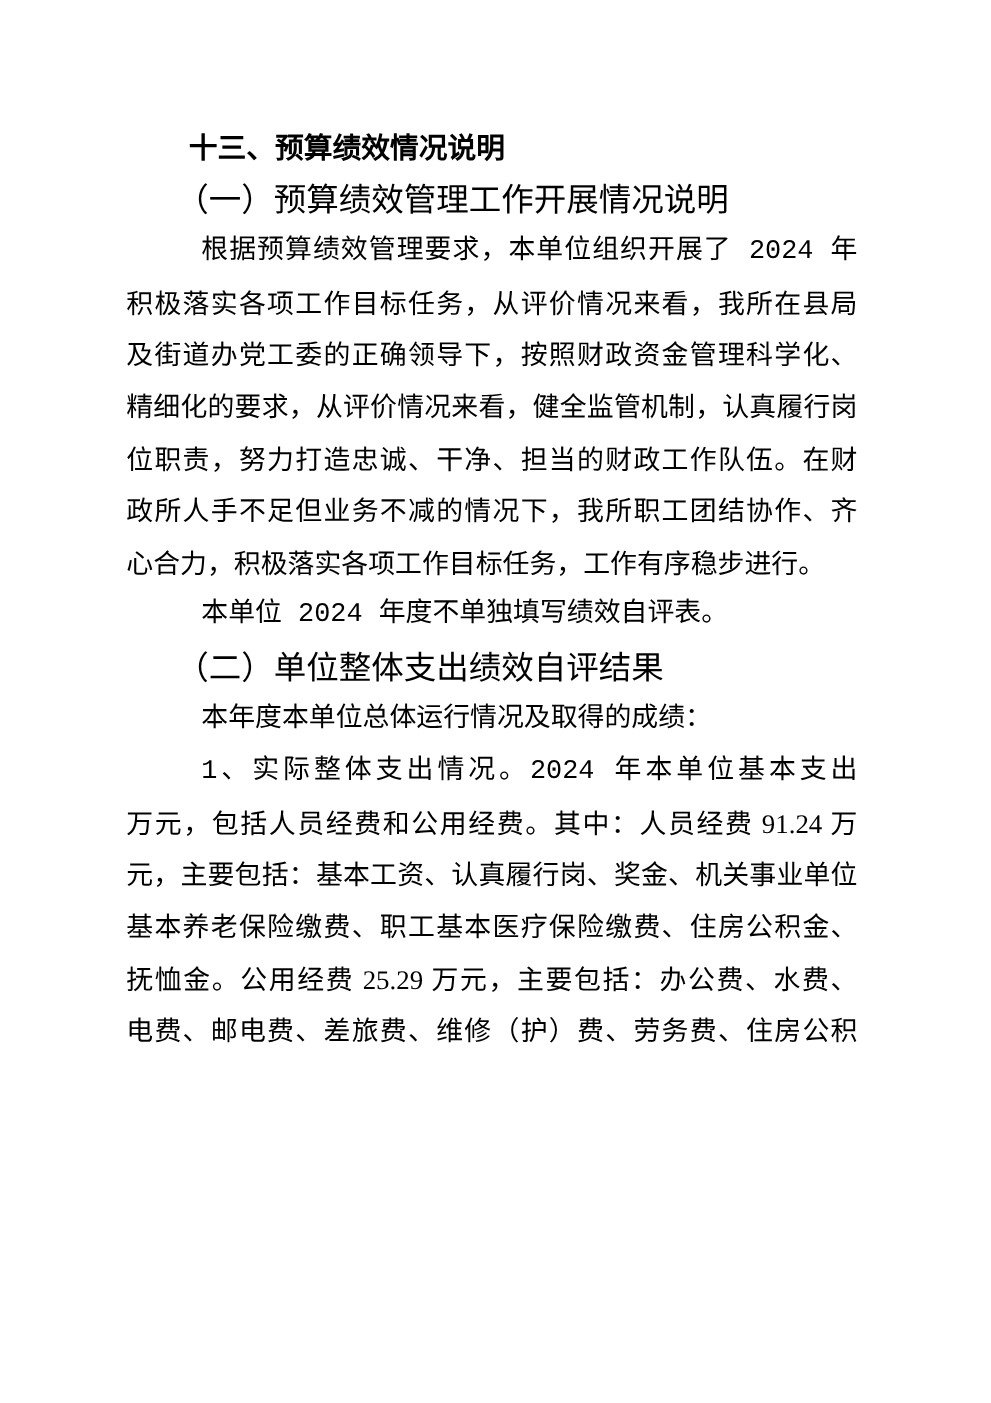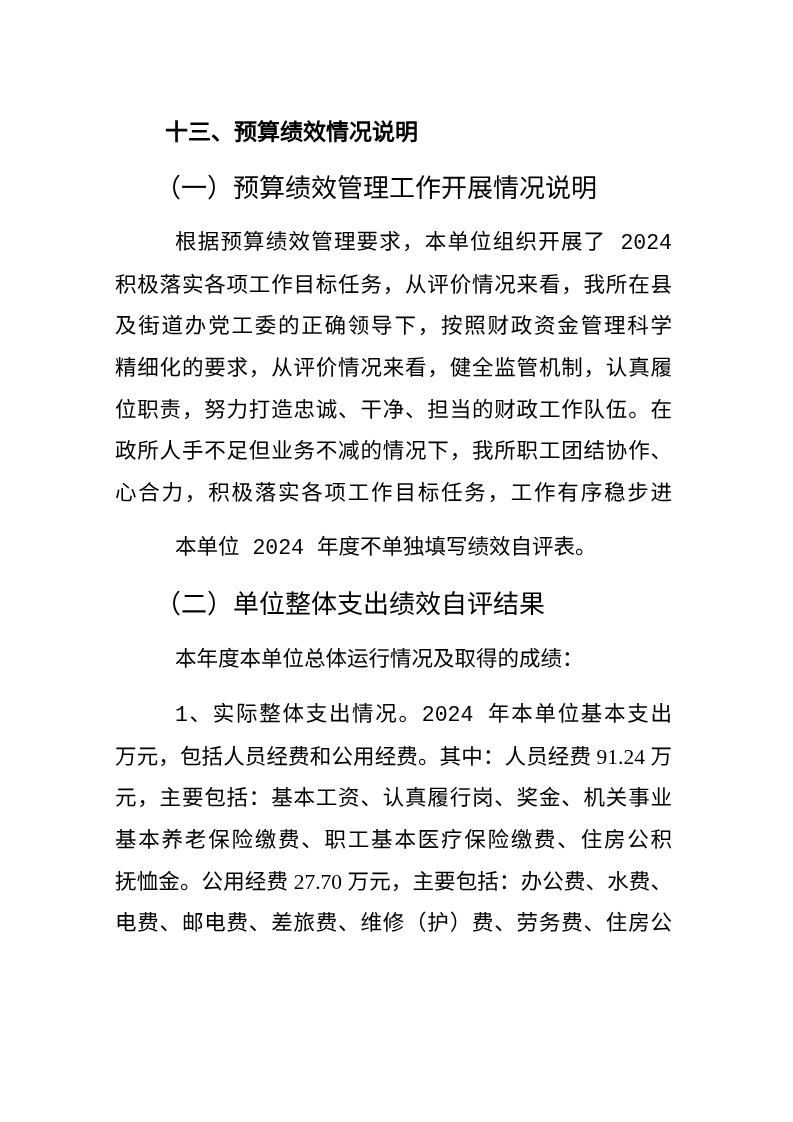--- a/index.html
+++ b/index.html
@@ -13,21 +13,21 @@
     height: 1122px;
     margin: 0 auto;
     background: #ffffff;
     color: #000000;
     box-sizing: border-box;
     padding: 98px 107px 0 101px;
     overflow: hidden;
     font-family: "Liberation Serif", "DejaVu Serif", serif;
     font-size: 21.5px;
   }
-  .block { margin: 14px; }
+  .block { margin: 0; }
   .line {
     line-height: 41.6px;
     height: 41.6px;
     text-align: justify;
     text-align-last: justify;
     white-space: normal;
     overflow: hidden;
   }
   .line.last { text-align-last: left; }
   
@@ -74,16 +74,16 @@
       <div class="line first last">（二）单位整体支出绩效自评结果</div>
     </div>
     <div class="block block-paragraph">
       <div class="line first last">本年度本单位总体运行情况及取得的成绩：</div>
     </div>
     <div class="block block-paragraph">
       <div class="line first">1、实际整体支出情况。2024 年本单位基本支出 106.6</div>
       <div class="line">万元，包括人员经费和公用经费。其中：人员经费 91.24 万</div>
       <div class="line">元，主要包括：基本工资、认真履行岗、奖金、机关事业单位</div>
       <div class="line">基本养老保险缴费、职工基本医疗保险缴费、住房公积金、</div>
-      <div class="line">抚恤金。公用经费 27.70 万元，主要包括：办公费、水费、</div>
+      <div class="line">抚恤金。公用经费 25.29 万元，主要包括：办公费、水费、</div>
       <div class="line">电费、邮电费、差旅费、维修（护）费、劳务费、住房公积金、</div>
     </div>
   </div>
 
 </body></html>

